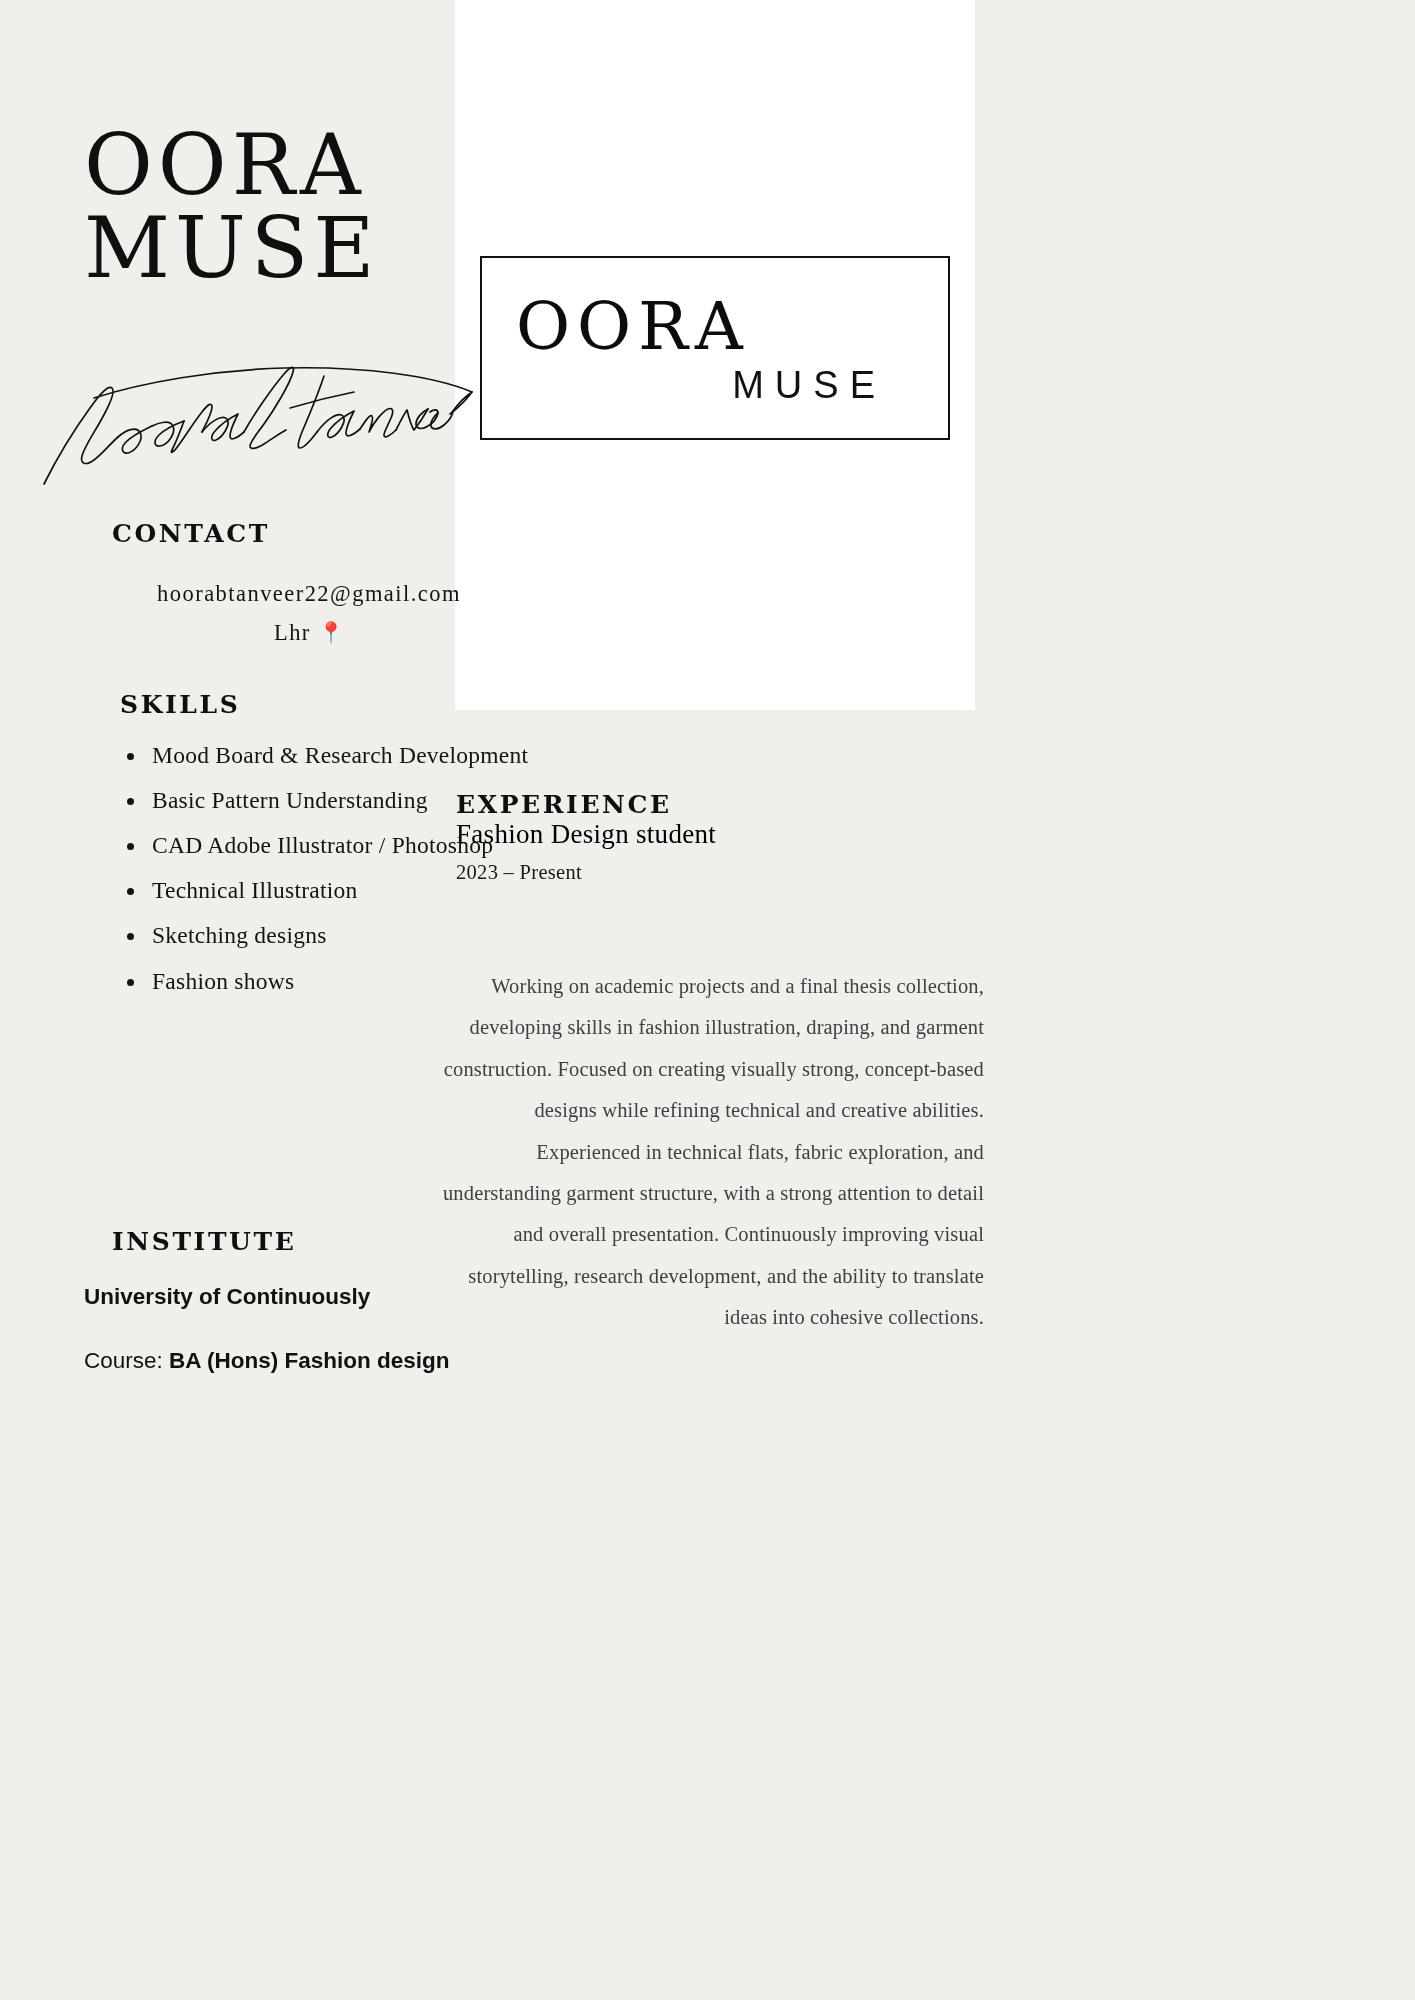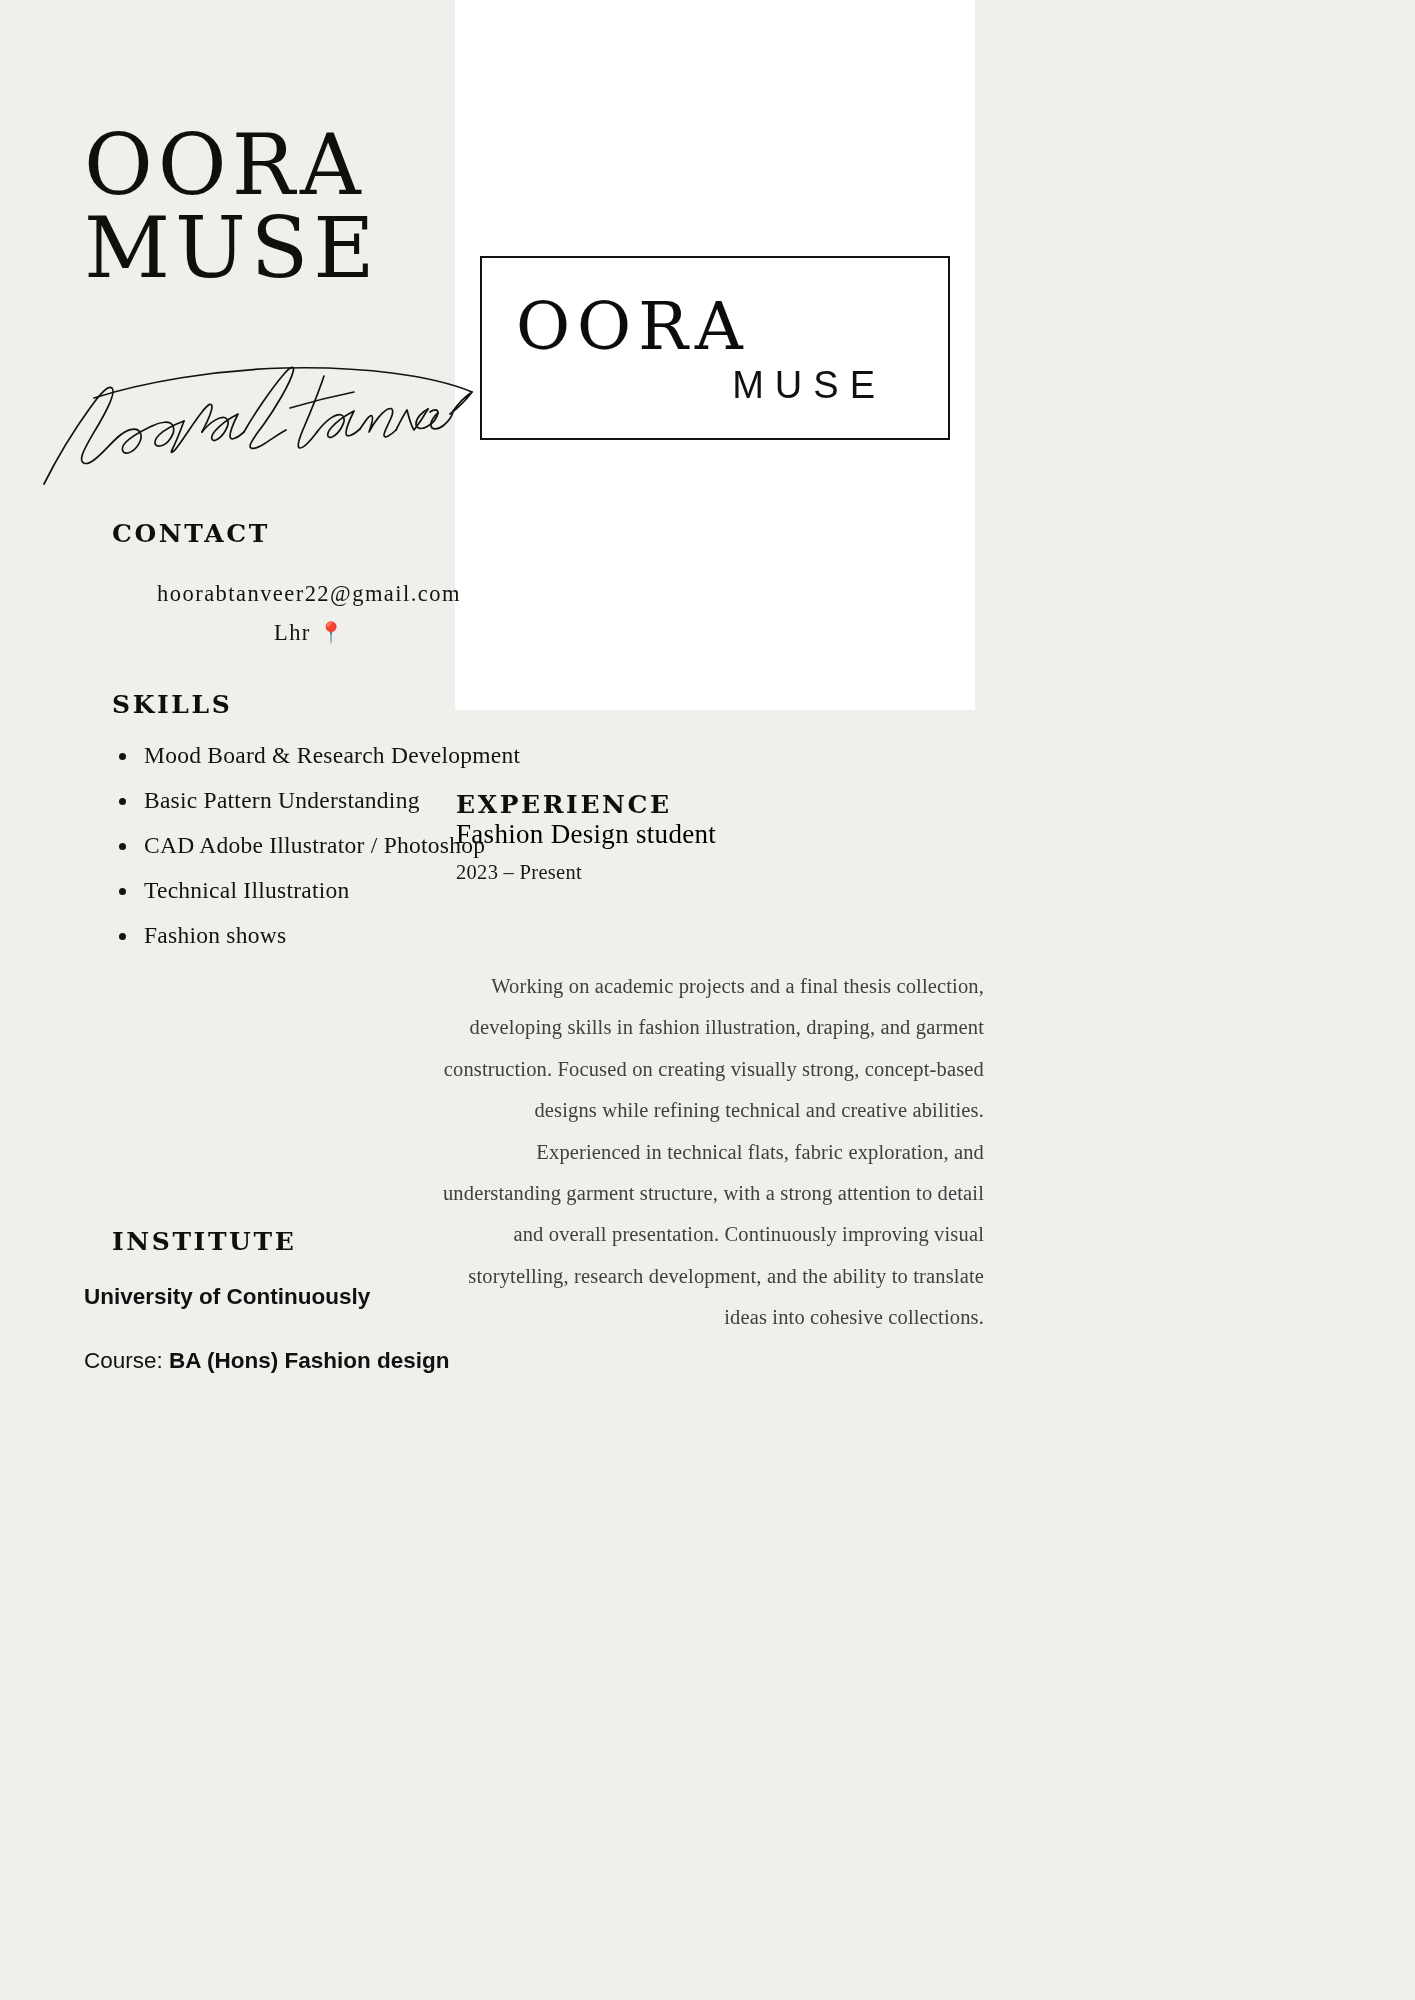--- a/index.html
+++ b/index.html
@@ -102,21 +102,21 @@
     font-family: "Liberation Serif", serif;
     font-size: 22.5px;
     letter-spacing: 1.45px;
     line-height: 1.72;
     color: #15130f;
     text-align: center;
   }
   .contact-line { white-space: nowrap; }
   .pin-icon { letter-spacing: 0; font-size: 21px; }
 
-  .skills-block { position: absolute; left: 112px; top: 690px; width: 420px; }
+  .skills-block { position: absolute; left: 120px; top: 690px; width: 420px; }
   .skills-list {
     margin: 14px 0 0 0;
     padding: 0 0 0 27px;
     list-style: none;
   }
   .skills-list li {
     position: relative;
     font-family: "Liberation Serif", serif;
     font-size: 23.5px;
     line-height: 1.92;
@@ -237,20 +237,21 @@
   </div>
 </div>
 
 <div class="skills-block">
   <div class="heading">SKILLS</div>
   <ul class="skills-list">
     <li>Mood Board &amp; Research Development</li>
     <li>Basic Pattern Understanding</li>
     <li>CAD Adobe Illustrator / Photoshop</li>
     <li>Technical Illustration</li>
+    <li>Sketching designs</li>
     <li>Fashion shows</li>
   </ul>
 </div>
 
 <div class="institute-block">
   <div class="heading">INSTITUTE</div>
   <div class="institute-body">
     <p class="bold">University of Continuously</p>
     <p><span>Course: </span><span class="bold">BA (Hons) Fashion design</span></p>
   </div>

